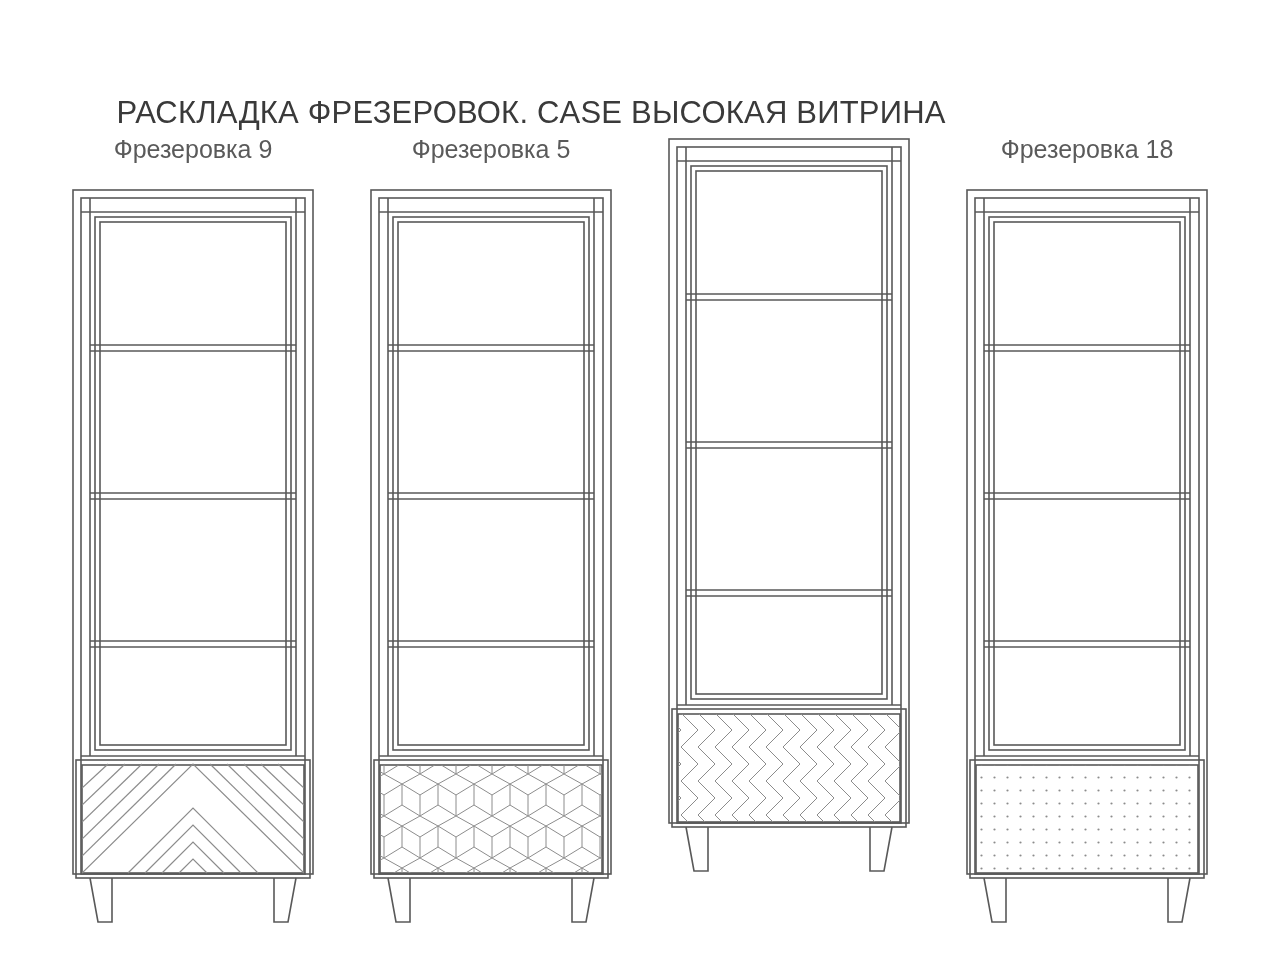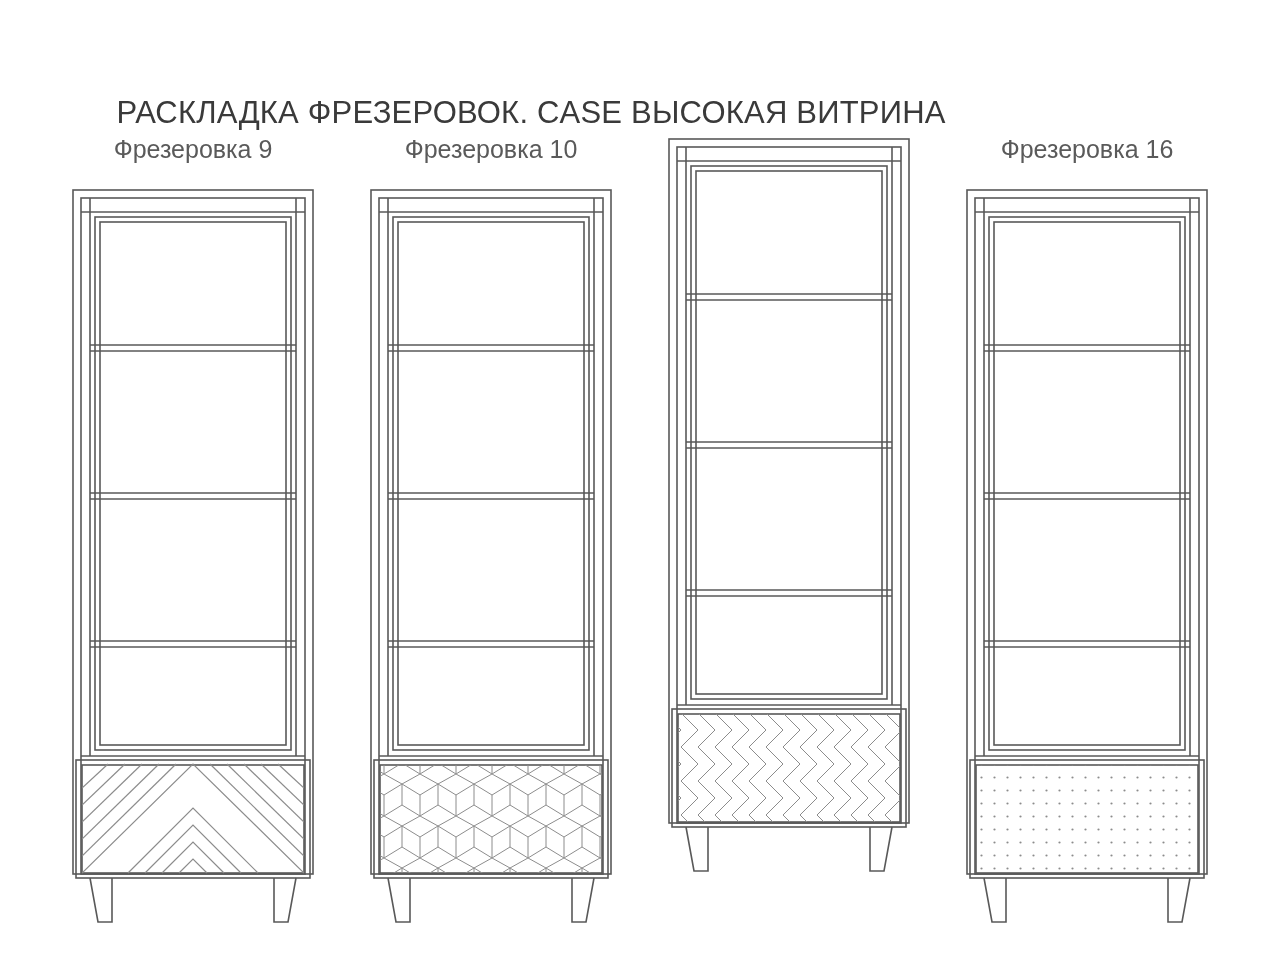--- a/index.html
+++ b/index.html
@@ -110,21 +110,21 @@
         <path d="M236 602 L210 578"></path>
         <path d="M60 687 L125 622 L190 687"></path>
         <path d="M77 687 L125 639 L173 687"></path>
         <path d="M94 687 L125 656 L156 687"></path>
         <path d="M111 687 L125 673 L139 687"></path>
       </g>
     </svg>
   </div>
 
   <div class="cabinet-cell">
-    <div class="cabinet-label">Фрезеровка 10</div>
+    <div class="cabinet-label">Фрезеровка 5</div>
     <svg class="cabinet-svg" width="250" height="740" viewBox="0 0 250 740" xmlns="http://www.w3.org/2000/svg">
       <defs>
         <pattern id="cubes" width="36" height="42" patternUnits="userSpaceOnUse">
           <g stroke="#8c8c8c" stroke-width="1" fill="none">
             <path d="M18 0 L36 10 L36 31 L18 42 L0 31 L0 10 Z"></path>
             <path d="M18 21 L36 10 M18 21 L0 10 M18 21 L18 42"></path>
           </g>
         </pattern>
         <clipPath id="base-clip-2">
           <rect x="14" y="579" width="222" height="108"></rect>
@@ -191,21 +191,21 @@
         <path d="M22 692 L30 736 L44 736 L44 692"></path>
         <path d="M228 692 L220 736 L206 736 L206 692"></path>
       </g>
       <g clip-path="url(#base-clip-3)">
         <rect x="14" y="579" width="222" height="108" fill="url(#herring)"></rect>
       </g>
     </svg>
   </div>
 
   <div class="cabinet-cell">
-    <div class="cabinet-label">Фрезеровка 16</div>
+    <div class="cabinet-label">Фрезеровка 18</div>
     <svg class="cabinet-svg" width="250" height="740" viewBox="0 0 250 740" xmlns="http://www.w3.org/2000/svg">
       <defs>
         <pattern id="dots" width="13" height="13" patternUnits="userSpaceOnUse">
           <circle cx="6.5" cy="6.5" r="1.1" fill="#8c8c8c"></circle>
         </pattern>
         <clipPath id="base-clip-4">
           <rect x="14" y="579" width="222" height="108"></rect>
         </clipPath>
       </defs>
       <g fill="none" stroke="#595959" stroke-width="1.6">

